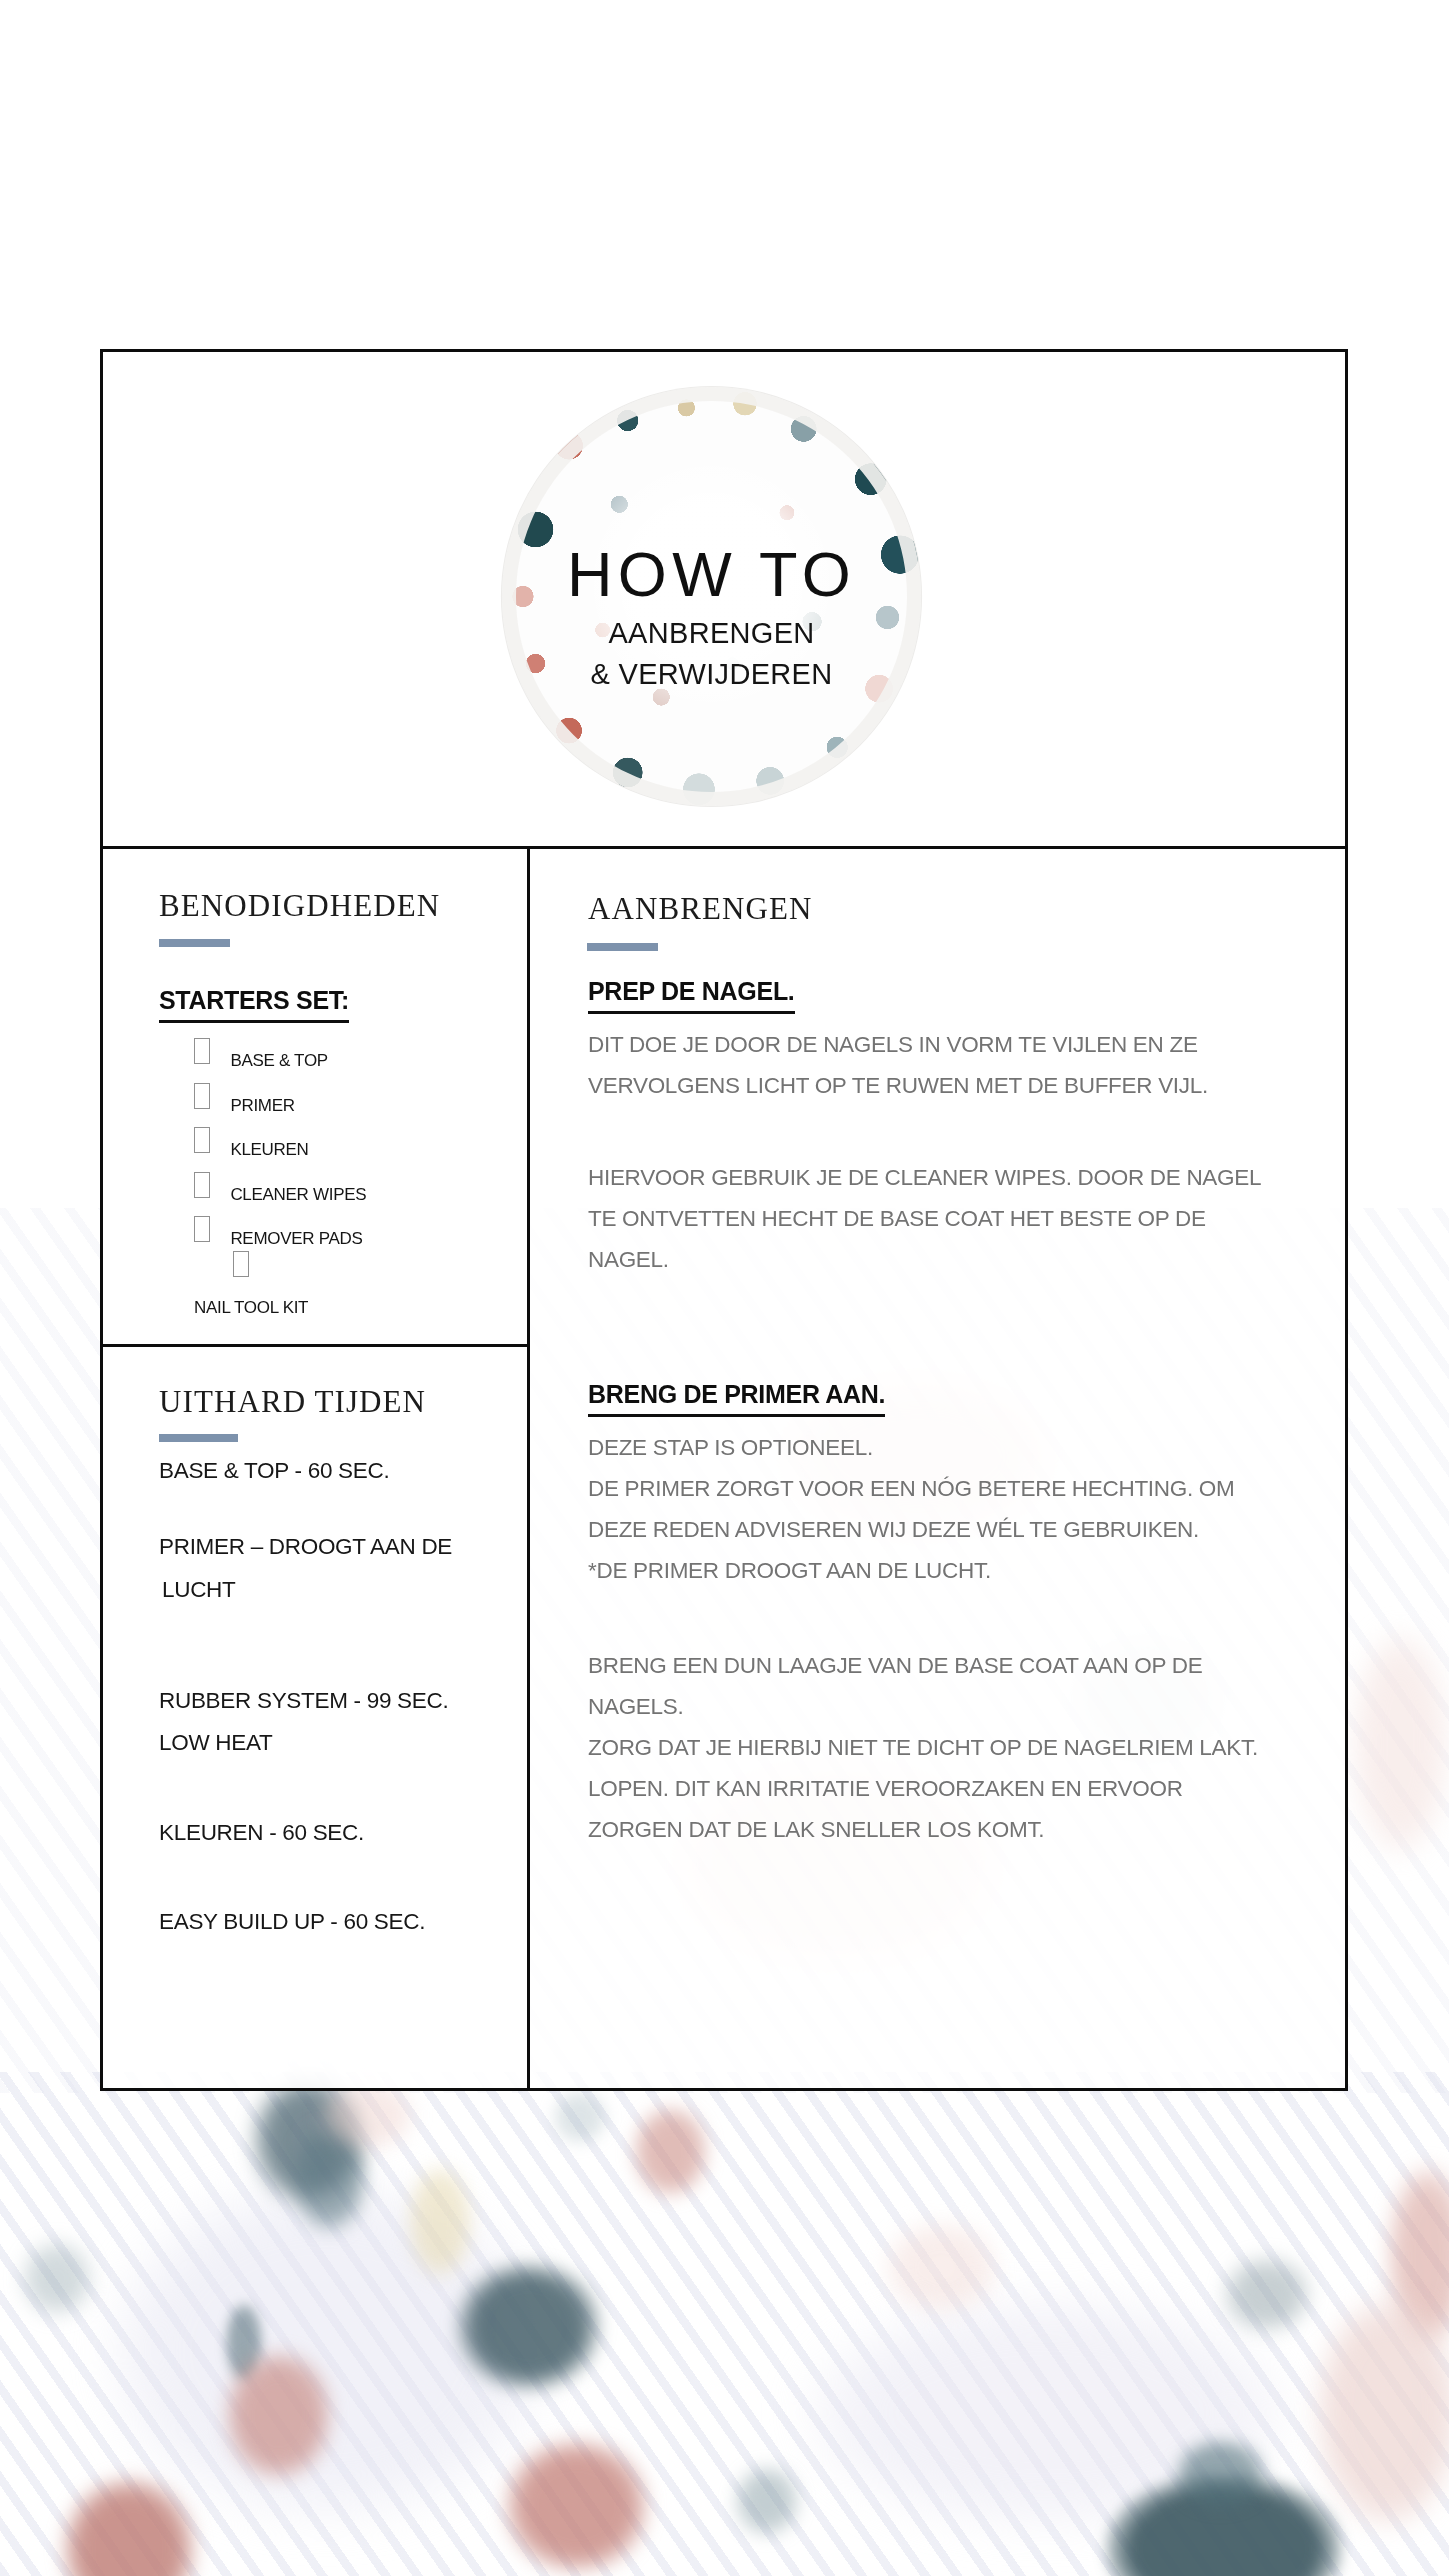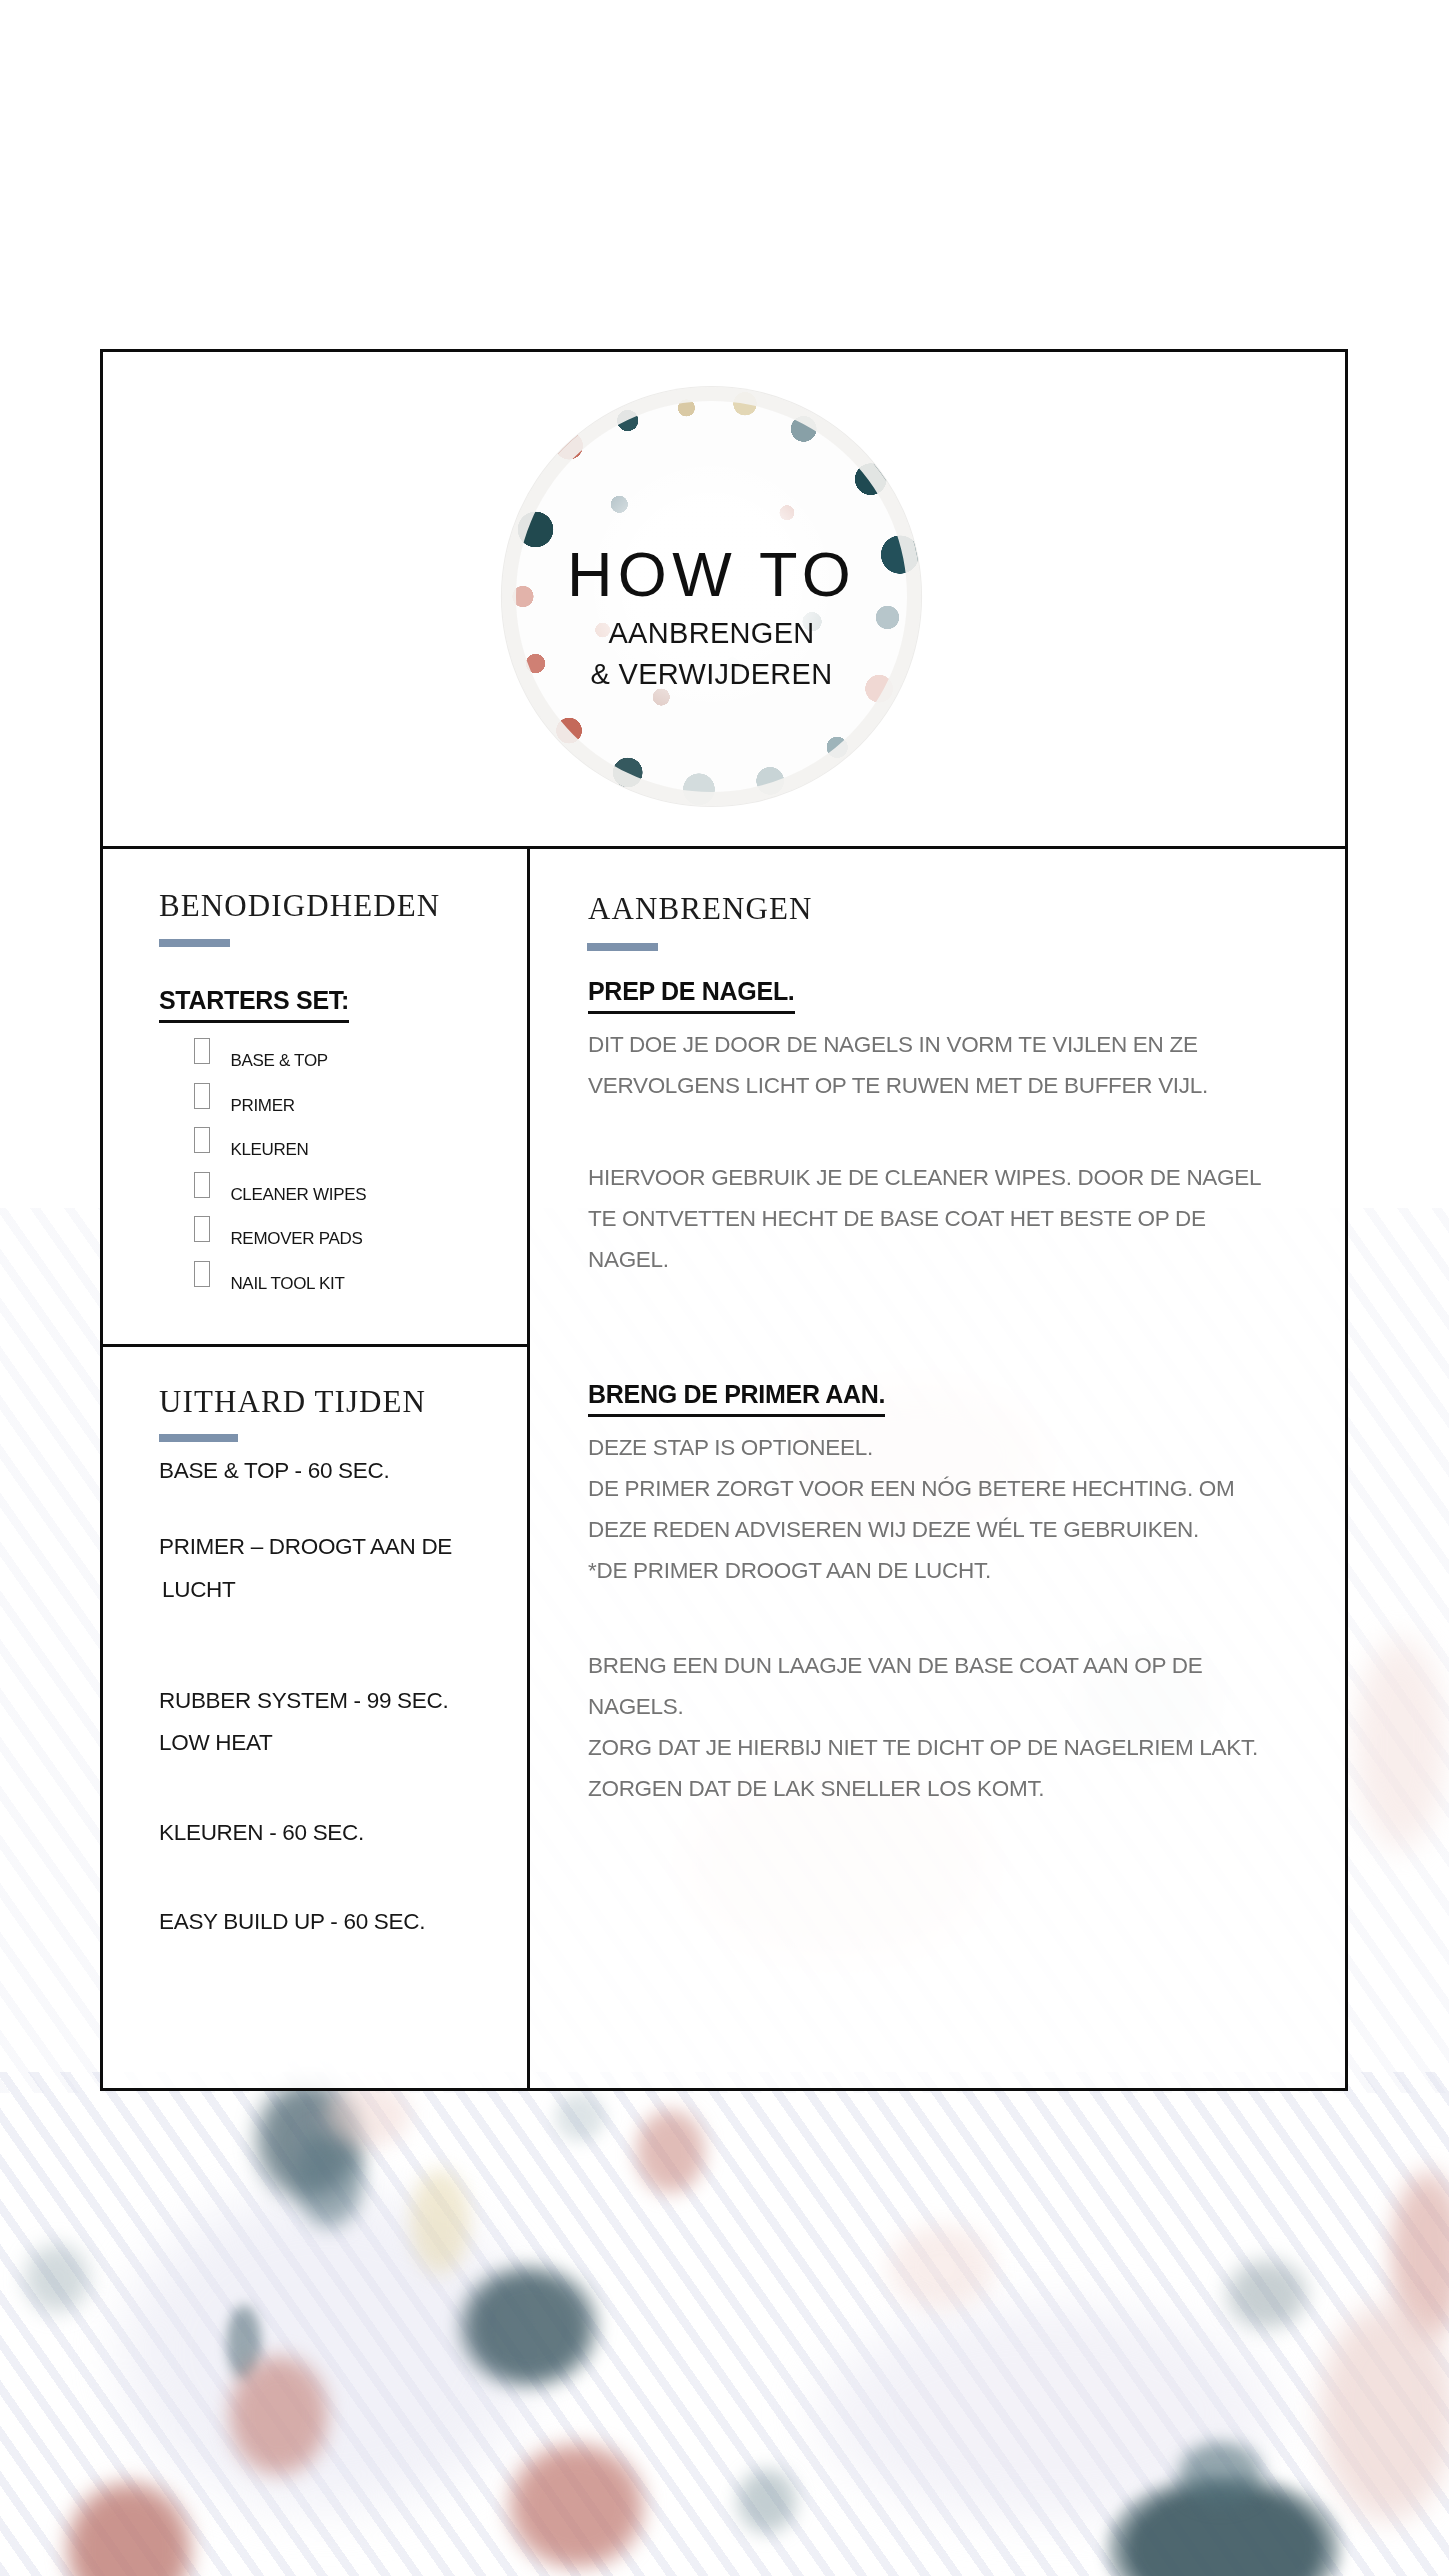--- a/index.html
+++ b/index.html
@@ -134,21 +134,21 @@
     <span class="chk-label">KLEUREN</span>
   </div>
   <div class="chk-row" style="top:1162px;">
     <span class="chk"></span>
     <span class="chk-label">CLEANER WIPES</span>
   </div>
   <div class="chk-row" style="top:1206px;">
     <span class="chk"></span>
     <span class="chk-label">REMOVER PADS</span>
   </div>
-  <div class="chk-row" style="top:1251px;">
+  <div class="chk-row" style="top:1251px;flex-direction:column;">
     <span class="chk"></span>
     <span class="chk-label">NAIL TOOL KIT</span>
   </div>
 
   <div class="box left-box-bottom"></div>
   <div class="serif-title" style="left:159px;top:1384px;">UITHARD TIJDEN</div>
   <div class="accent-bar" style="left:159px;top:1434px;width:79px;"></div>
 
   <div class="body-line" style="left:159px;top:1458px;">BASE &amp; TOP - 60 SEC.</div>
   <div class="body-line" style="left:159px;top:1534px;">PRIMER – DROOGT AAN DE</div>
@@ -179,17 +179,18 @@
     <div class="sec-line">DEZE STAP IS OPTIONEEL.</div>
     <div class="sec-line">DE PRIMER ZORGT VOOR EEN NÓG BETERE HECHTING. OM</div>
     <div class="sec-line">DEZE REDEN ADVISEREN WIJ DEZE WÉL TE GEBRUIKEN.</div>
     <div class="sec-line">*DE PRIMER DROOGT AAN DE LUCHT.</div>
   </div>
 
   <div class="section" style="top:1645px;">
     <div class="sec-line">BRENG EEN DUN LAAGJE VAN DE BASE COAT AAN OP DE</div>
     <div class="sec-line">NAGELS.</div>
     <div class="sec-line">ZORG DAT JE HIERBIJ NIET TE DICHT OP DE NAGELRIEM LAKT.</div>
+    <div class="sec-line">LOPEN. DIT KAN IRRITATIE VEROORZAKEN EN ERVOOR</div>
     <div class="sec-line">ZORGEN DAT DE LAK SNELLER LOS KOMT.</div>
   </div>
 
 </div>
 
 
 </body></html>

